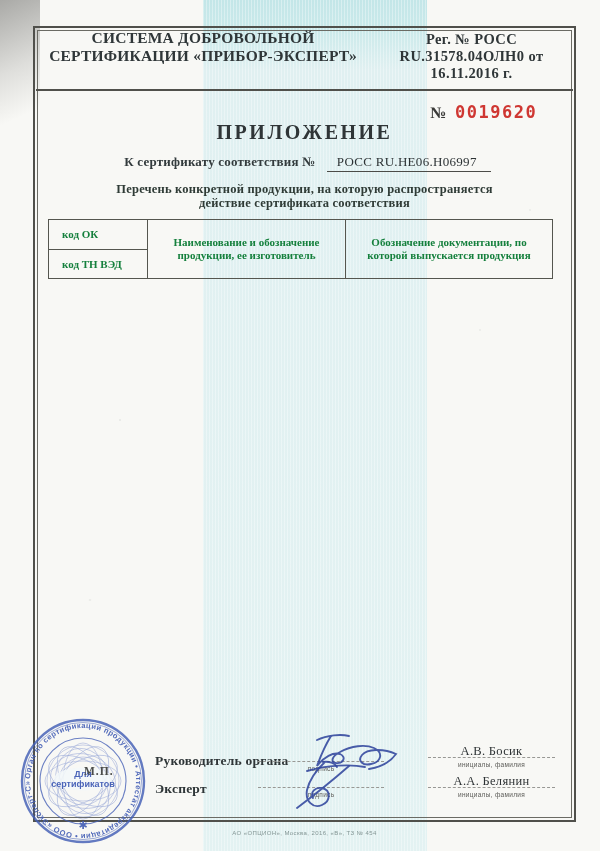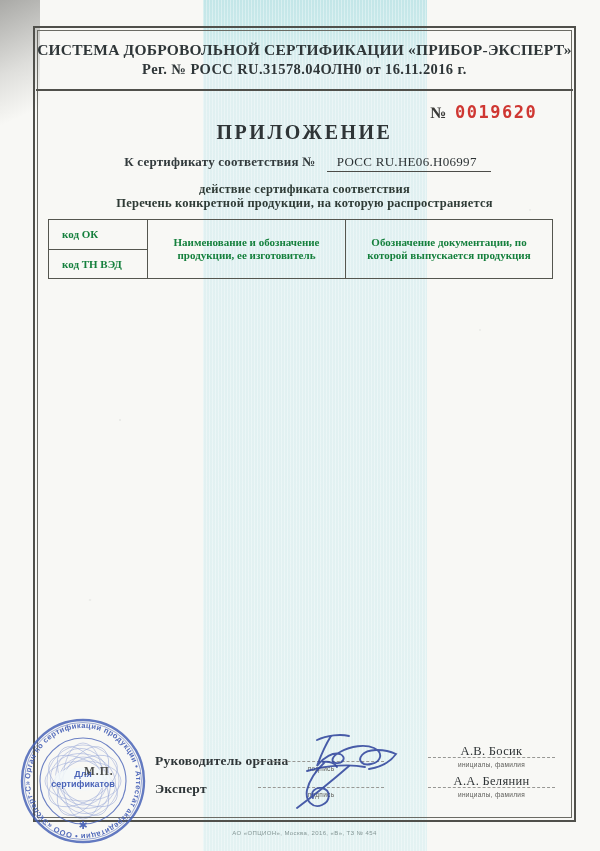--- a/index.html
+++ b/index.html
@@ -24,21 +24,21 @@
       radial-gradient(2px 2px at 530px 210px, rgba(120,130,125,.2), transparent 60%),
       radial-gradient(2px 2px at 160px 160px, rgba(120,130,125,.18), transparent 60%);
   }
 
   
   .frame-outer { position:absolute; left:33px; top:26px; width:543px; height:796px;
     border:2px solid #50504b; }
   .frame-inner { position:absolute; inset:2px; border:1px solid #6b6b64; }
 
   .header-band { position:absolute; left:36px; top:29px; width:537px; height:62px;
-    border-bottom:2px solid #50504b; display:flex; flex-direction:column; justify-content:center;
+    border-bottom:2px solid #50504b; display:flex; flex-direction:row; justify-content:center;
     text-align:center; color:#2f3638; }
   .header-line1 { font-size:15.5px; font-weight:bold; letter-spacing:.2px; }
   .header-line2 { font-size:14.5px; font-weight:bold; margin-top:2px; letter-spacing:.4px; }
 
   .form-number { position:absolute; left:430px; top:102px; width:140px; text-align:left;
     white-space:nowrap; }
   .form-number .no-sign { font-size:16px; font-weight:bold; color:#3a3a38; }
   .form-number .no-digits { font-family:"DejaVu Sans Mono",monospace; font-size:17px;
     font-weight:bold; color:#cf3732; letter-spacing:1.5px; margin-left:5px; }
 
@@ -123,22 +123,22 @@
   </div>
 
   <div class="doc-title">ПРИЛОЖЕНИЕ</div>
 
   <div class="cert-line">
     <span class="cert-label">К сертификату соответствия №</span>
     <span class="cert-value">РОСС RU.НЕ06.Н06997</span>
   </div>
 
   <div class="subtitle">
+    <div>Перечень конкретной продукции,  на которую распространяется</div>
     <div>действие сертификата соответствия</div>
-    <div>Перечень конкретной продукции,  на которую распространяется</div>
   </div>
 
   <div class="tbl">
     <div class="tbl-col1">
       <div class="cell top">код ОК</div>
       <div class="cell">код ТН ВЭД</div>
     </div>
     <div class="tbl-col2">Наименование и обозначение продукции, ее изготовитель</div>
     <div class="tbl-col3">Обозначение документации, по которой выпускается продукция</div>
   </div>

